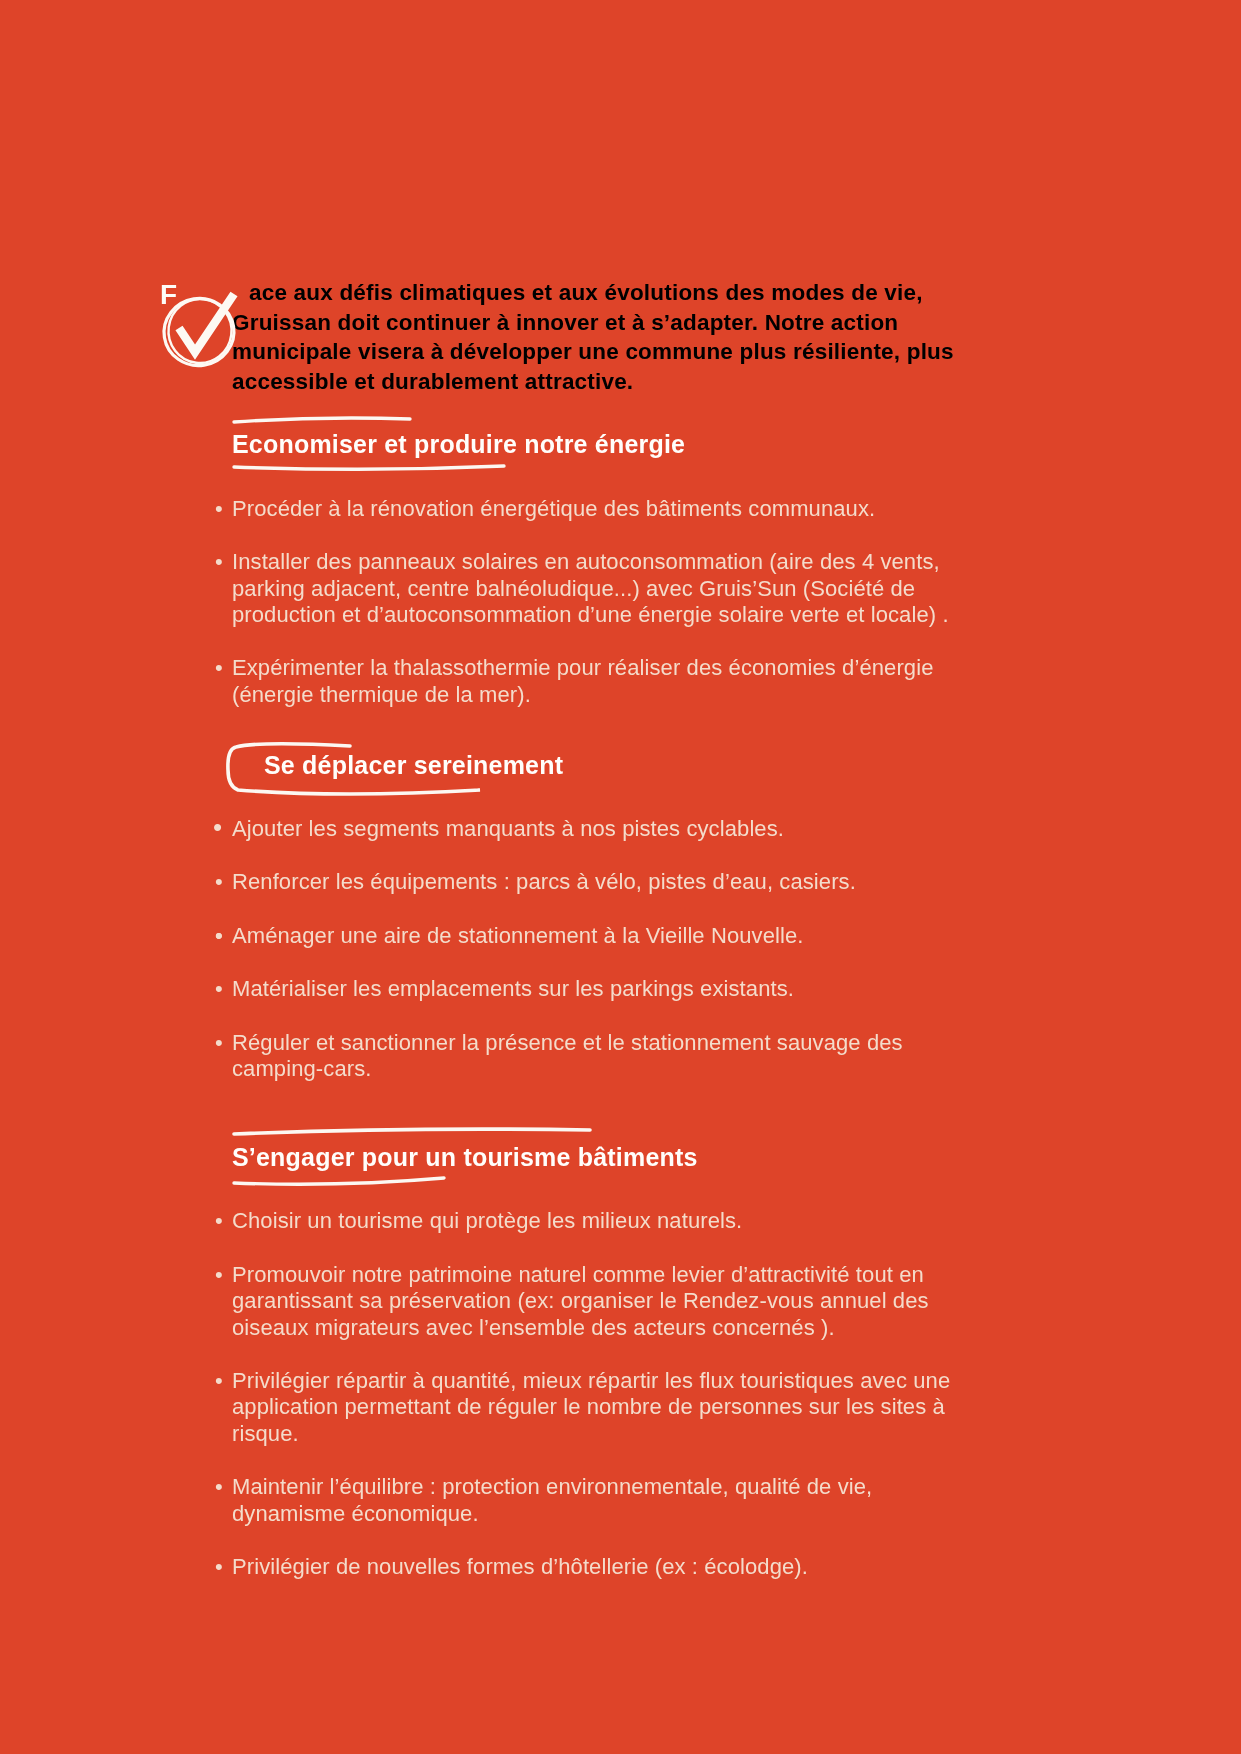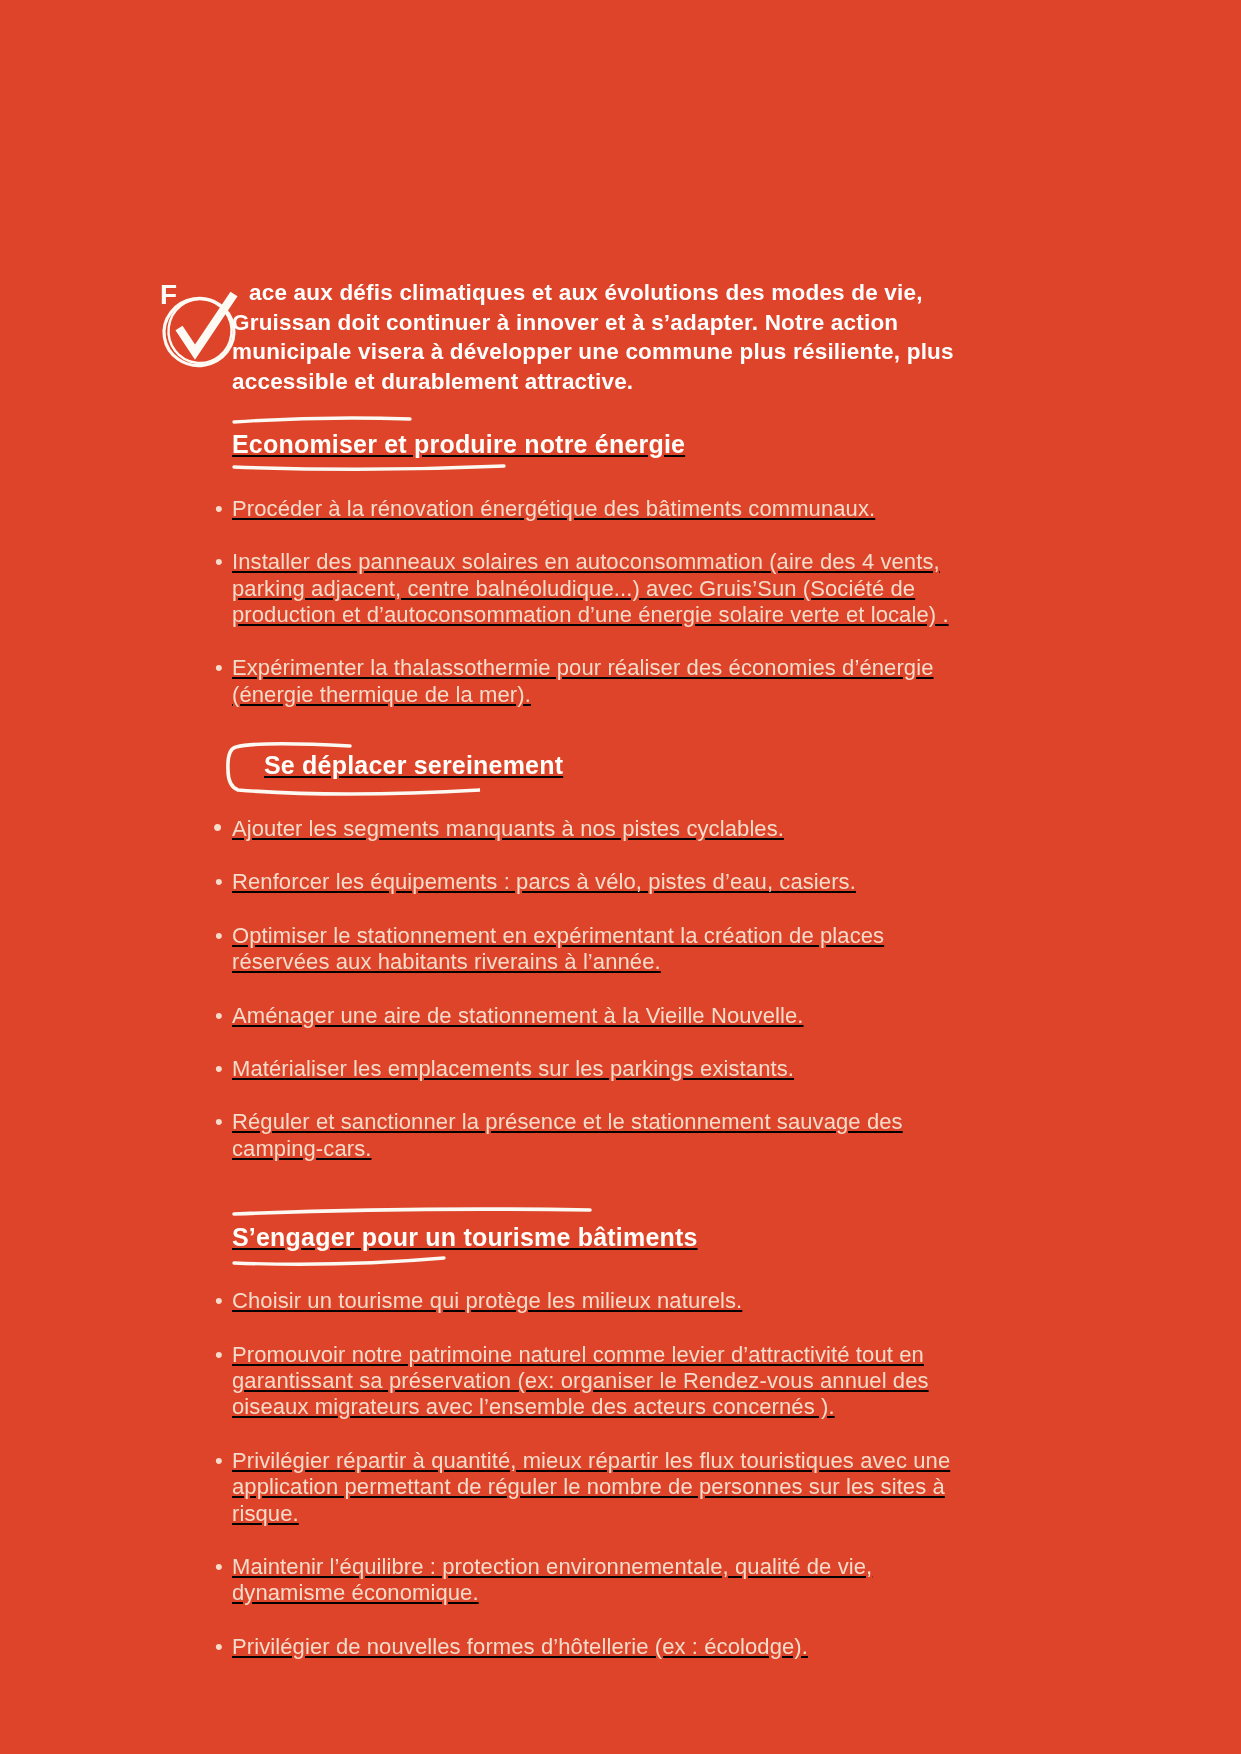--- a/index.html
+++ b/index.html
@@ -17,25 +17,25 @@
     color:#FEFCF8;font-weight:800;font-size:28px;line-height:1;
     z-index:1;
   }
   .logo{position:absolute;left:156px;top:284px;width:92px;height:88px;z-index:2;}
 
   
   .content{position:absolute;left:232px;top:278px;width:755px;}
 
   .intro{
     margin:0 0 18px 0;
-    color:#ffffff;font-weight:800;font-size:22.5px;line-height:1.32;
+    color:#000000;font-weight:800;font-size:22.5px;line-height:1.32;
     letter-spacing:.2px;text-indent:17px;
   }
 
-  .section{margin:0;text-decoration:underline;}
+  .section{margin:0;}
   .sec-energie{margin-top:10px;}
   .sec-deplacer{margin-top:30px;}
   .sec-tourisme{margin-top:44px;}
 
   .sec-title{
     margin:5px 0 4px 0;
     color:#FFFEFB;font-weight:800;font-size:25px;line-height:1.2;
     letter-spacing:.2px;
   }
   .stroke{display:block;}
@@ -100,21 +100,21 @@
     <section class="section sec-deplacer">
       <div class="bracket-wrap">
         <svg class="bracket-svg" width="352" height="62" viewBox="0 0 352 62" aria-hidden="true">
           <path d="M130 8 Q40 3 16 9 Q7 11 8 32 Q8 48 18 52 Q120 60 260 52 L258 52" fill="none" stroke="#FCF8F2" stroke-width="3.6" stroke-linecap="round"></path>
         </svg>
         <h2 class="sec-title">Se déplacer sereinement</h2>
       </div>
       <ul class="bullets">
         <li><span class="dot big">•</span><span>Ajouter les segments manquants à nos pistes cyclables.</span></li>
         <li><span class="dot">•</span><span>Renforcer les équipements : parcs à vélo, pistes d’eau, casiers.</span></li>
-        <li><span class="dot">•</span><span>Optimiser le stationnement en expérimentant la création de places réservées aux habitants riverains à l’année.</span></li>
+        <li><span class="dot">•</span></li>
         <li><span class="dot">•</span><span>Aménager une aire de stationnement à la Vieille Nouvelle.</span></li>
         <li><span class="dot">•</span><span>Matérialiser les emplacements sur les parkings existants.</span></li>
         <li><span class="dot">•</span><span>Réguler et sanctionner la présence et le stationnement sauvage des camping-cars.</span></li>
       </ul>
     </section>
 
     <section class="section sec-tourisme">
       <svg class="stroke" width="360" height="11" viewBox="0 0 360 11" aria-hidden="true">
         <path d="M2 8 Q180 1 358 4" fill="none" stroke="#FCF8F2" stroke-width="3.6" stroke-linecap="round"></path>
       </svg>

